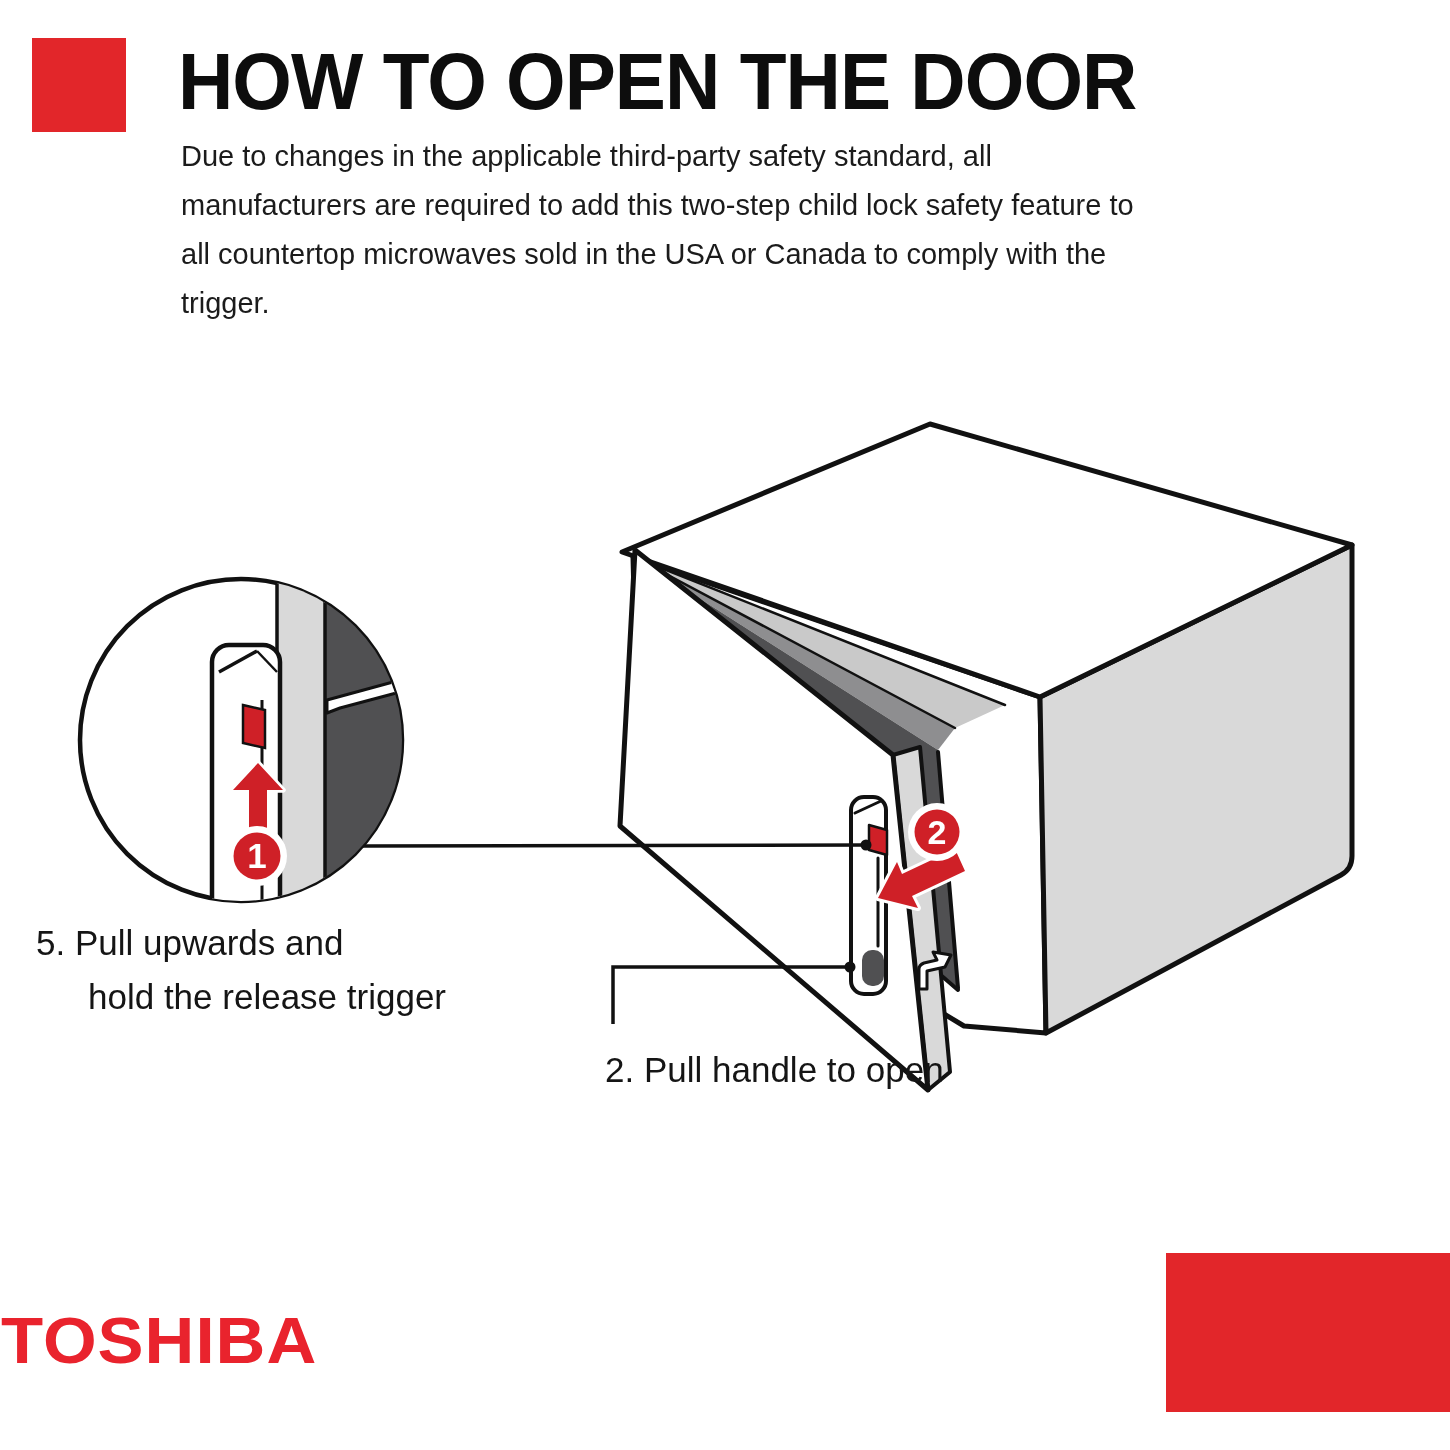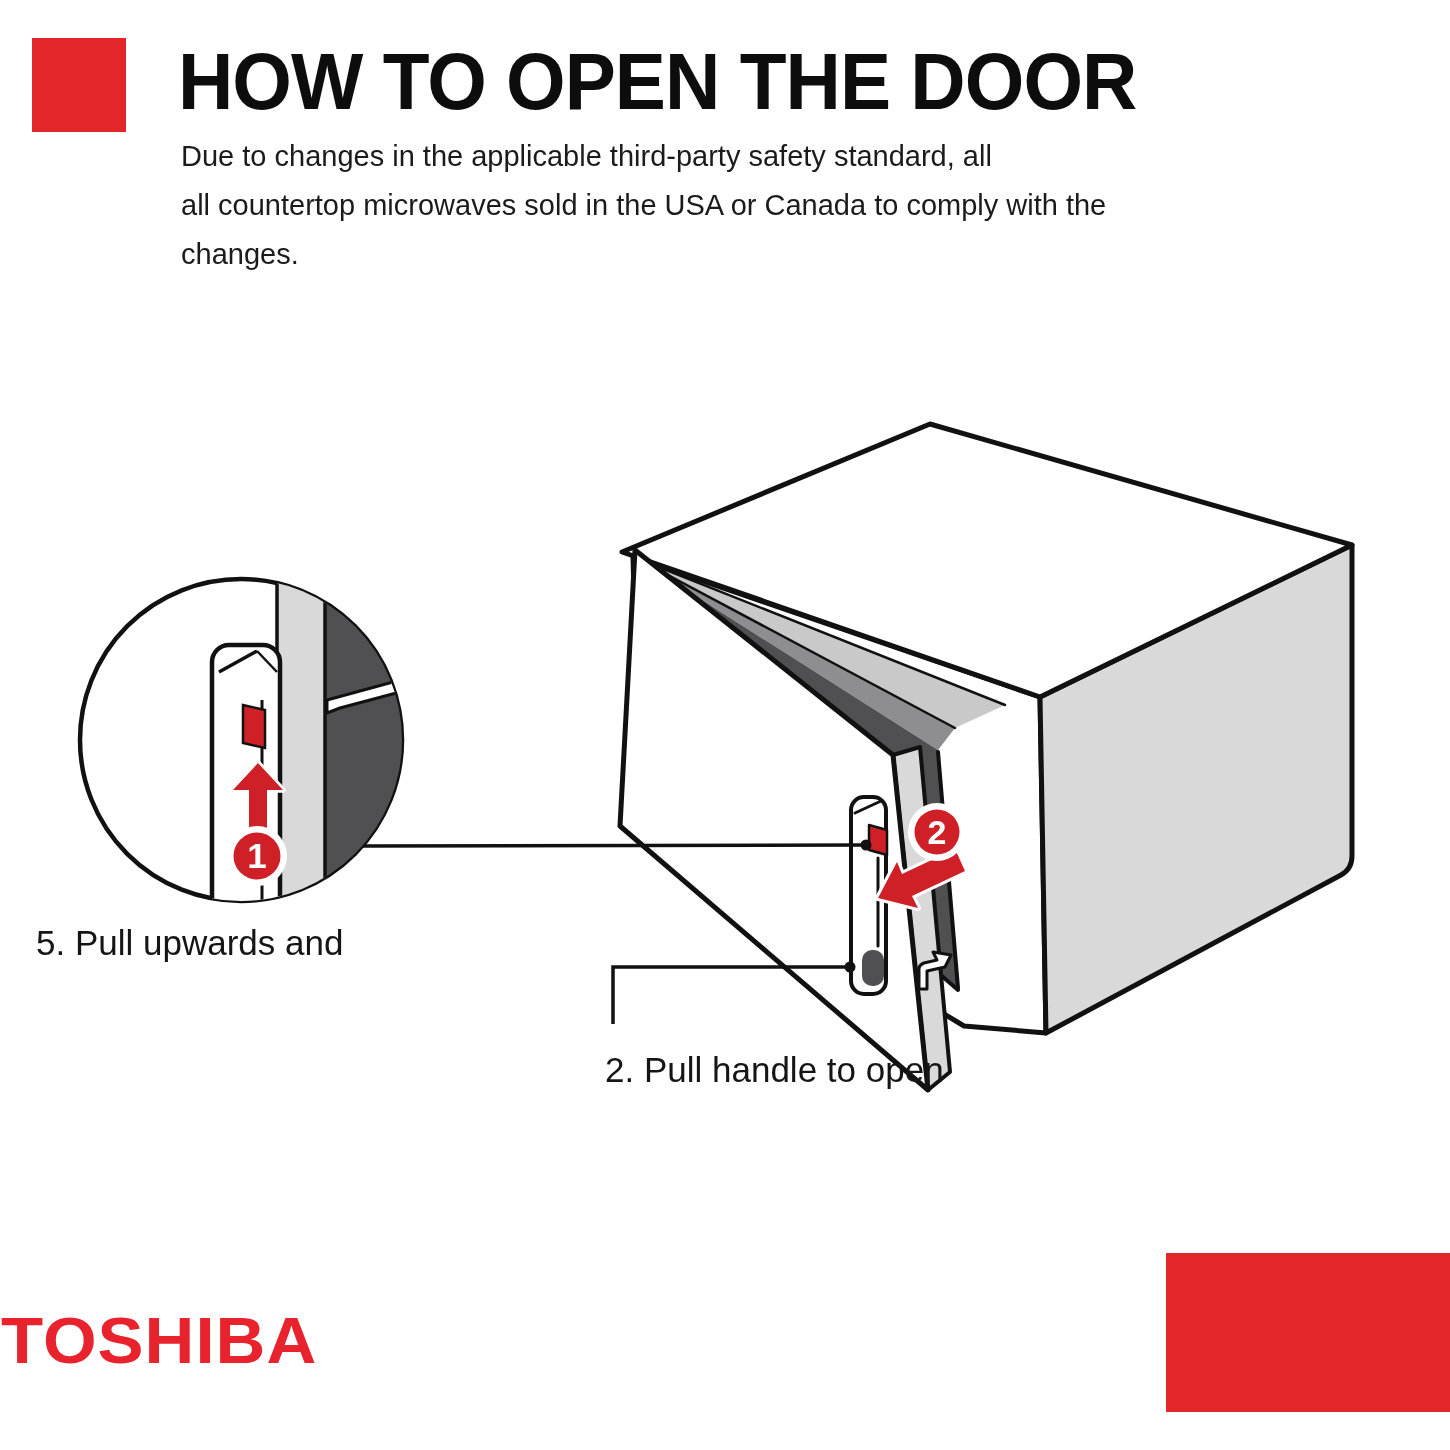--- a/index.html
+++ b/index.html
@@ -44,22 +44,23 @@
 </head>
 <body>
 
 <div class="page">
 
   <div class="accent-square"></div>
   <h1 class="page-title">HOW TO OPEN THE DOOR</h1>
 
   <div class="intro">
     <div>Due to changes in the applicable third-party safety standard, all</div>
+    <div>manufacturers are required to add this two-step child lock safety feature to</div>
     <div>all countertop microwaves sold in the USA or Canada to comply with the</div>
-    <div>changes.</div>
+    <div>trigger.</div>
   </div>
 
   <svg class="diagram-svg" width="1450" height="1450" viewBox="0 0 1450 1450">
     <defs>
       <clipPath id="insetClip">
           <circle cx="241" cy="740" r="161"></circle>
         </clipPath>
     </defs>
 
     <g stroke-linejoin="round" stroke-linecap="round">
@@ -126,19 +127,20 @@
         <polygon points="249,852 249,790 233,790 258,763 283,790 267,790 267,852" style="fill:var(--diagram-red,#cf2027)" stroke="#ffffff" stroke-width="5.5" stroke-linejoin="round" paint-order="stroke"></polygon>
       </g>
       <circle cx="257" cy="856" r="30" fill="#ffffff"></circle>
       <circle cx="257" cy="856" r="23.5" style="fill:var(--diagram-red,#cf2027)"></circle>
       <text class="badge-num" x="257" y="868" font-size="35">1</text>
     </g>
   </svg>
 
   <div class="step-label step-label-1">
     <div class="line1">5. Pull upwards and</div>
+    <div class="line2">hold the release trigger</div>
   </div>
   <div class="step-label step-label-2">2. Pull handle to open</div>
 
   <div class="brand-logo">TOSHIBA</div>
   <div class="brand-rect"></div>
 
 </div>
 
 </body></html>

